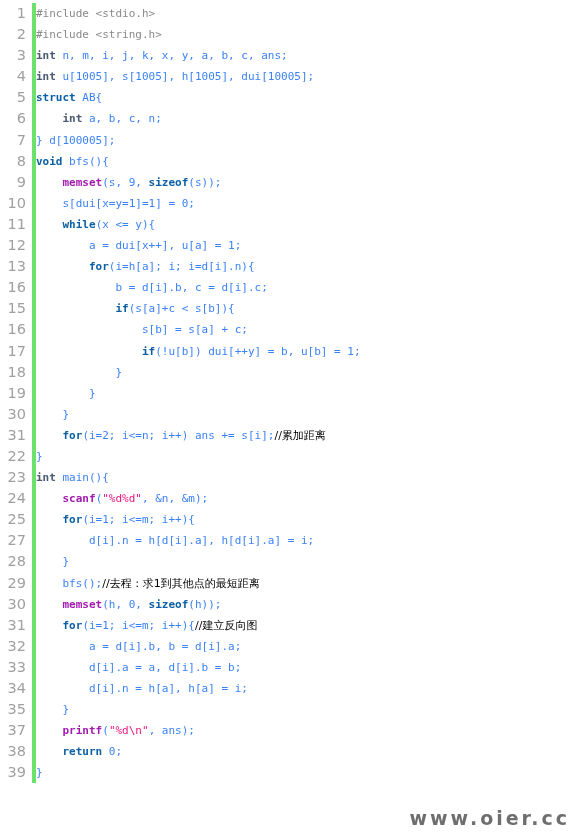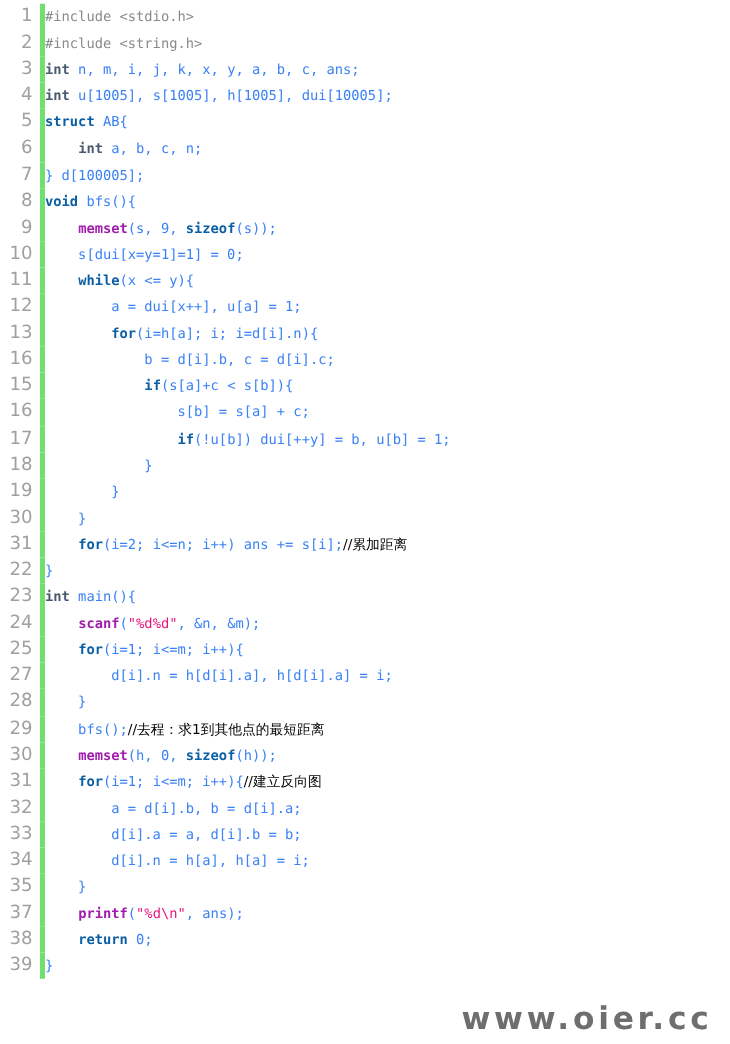--- a/index.html
+++ b/index.html
@@ -55,21 +55,21 @@
   .pp{color:#8a8a8a;}
   .ty{color:#4a5a70;font-weight:bold;}
   .pl{color:#3b82f6;}
   .cjk{font-family:"DejaVu Sans","Liberation Sans",sans-serif;}
   #watermark{
     position:absolute;
     right:14px;
     bottom:6px;
     font-family:"DejaVu Sans","Liberation Sans",sans-serif;
     font-weight:bold;
-    font-size:25px;
+    font-size:19px;
     letter-spacing:3px;
     color:#6e6e6e;
     -webkit-user-select:none;
     user-select:none;
   }
 </style>
 </head>
 <body>
 
 <div id="code-viewer">

